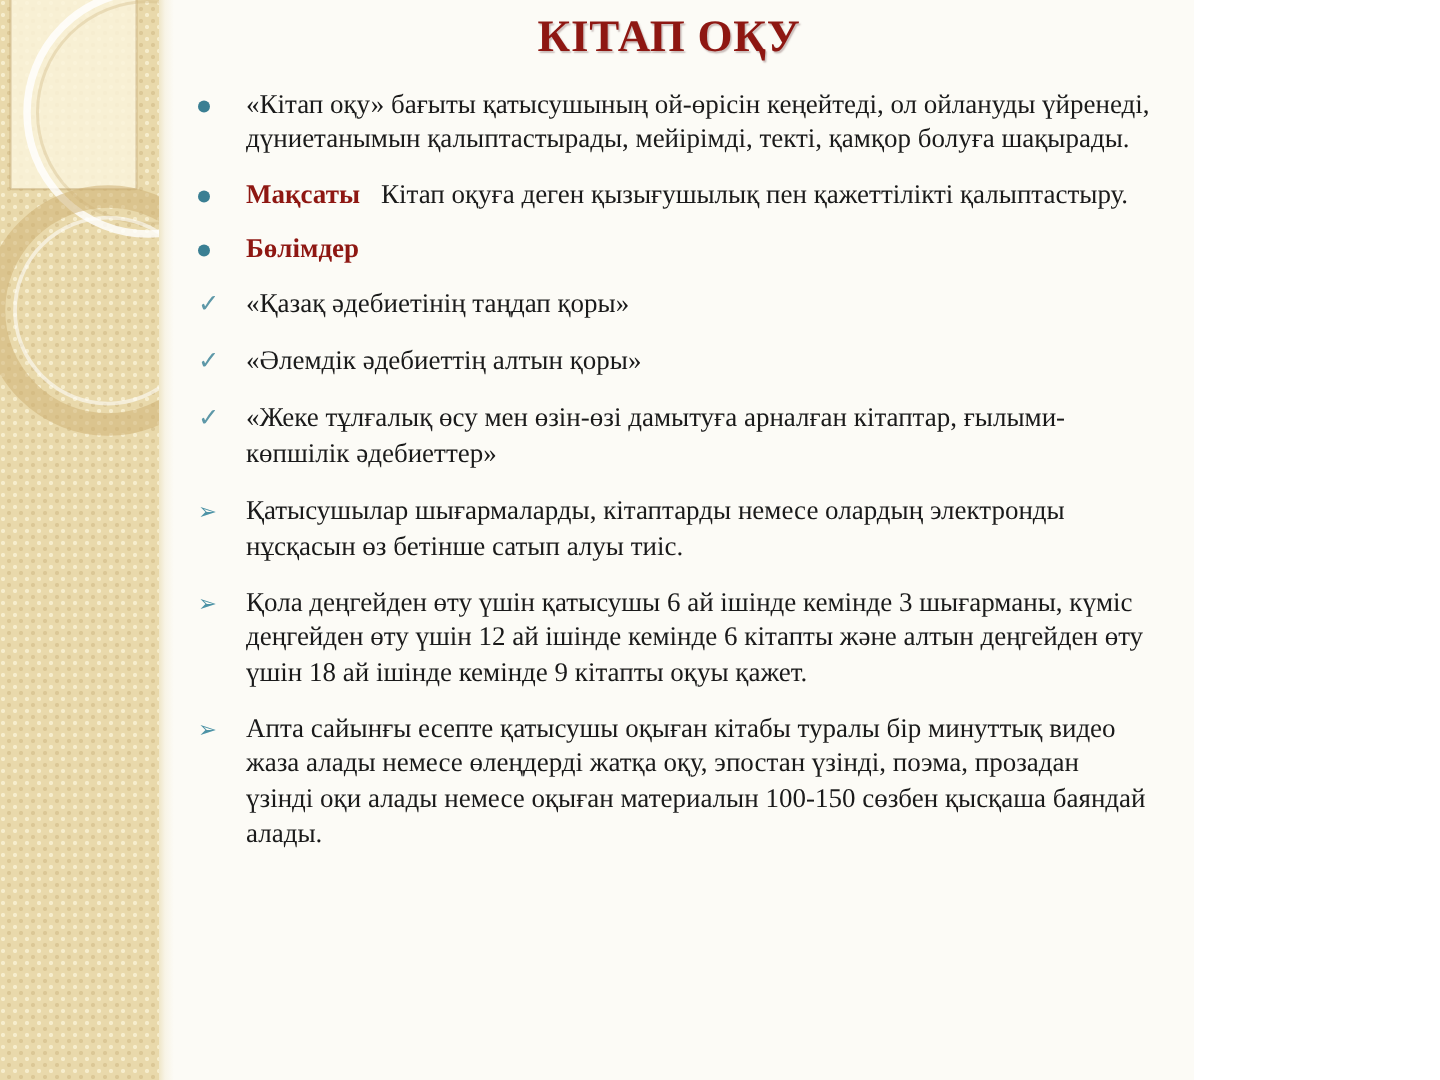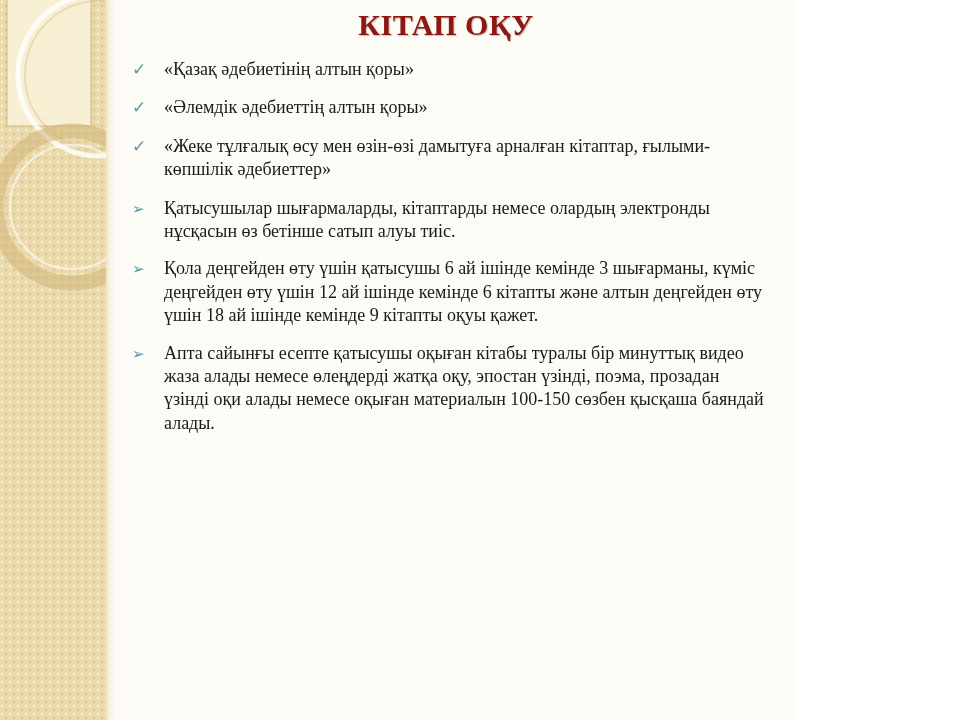--- a/index.html
+++ b/index.html
@@ -92,24 +92,42 @@
       <circle cx="72" cy="207" r="76" fill="none" stroke="rgba(208,178,118,0.55)" stroke-width="15"></circle>
       <circle cx="72" cy="207" r="62" fill="none" stroke="rgba(255,255,255,0.55)" stroke-width="2.5"></circle>
     </svg>
   </div>
   <div class="sidebar-edge"></div>
 
   <div class="content">
     <h1 class="slide-title">КІТАП ОҚУ</h1>
 
     <ul class="body-list" id="body-list">
+        <li class="type-dot">
+    <span class="bullet-cell"><span class="bullet-dot"></span></span>
+    <span class="item-text">
+      <span class="item-body">«Кітап оқу» бағыты қатысушының  ой-өрісін кеңейтеді, ол ойлануды үйренеді, дүниетанымын  қалыптастырады,  мейірімді,  текті, қамқор болуға шақырады.</span>
+    </span>
+  </li>
+        <li class="type-dot">
+    <span class="bullet-cell"><span class="bullet-dot"></span></span>
+    <span class="item-text">
+      <span class="item-lead has-text">Мақсаты</span><span class="item-body">Кітап оқуға деген қызығушылық  пен қажеттілікті  қалыптастыру.</span>
+    </span>
+  </li>
+        <li class="type-dot">
+    <span class="bullet-cell"><span class="bullet-dot"></span></span>
+    <span class="item-text">
+      <span class="item-lead">Бөлімдер</span>
+    </span>
+  </li>
         <li class="type-check">
     <span class="bullet-cell"><span class="bullet-check">✓</span></span>
     <span class="item-text">
-      <span class="item-body">«Қазақ әдебиетінің алтын қоры»</span>
+      <span class="item-body">«Қазақ әдебиетінің таңдап қоры»</span>
     </span>
   </li>
         <li class="type-check">
     <span class="bullet-cell"><span class="bullet-check">✓</span></span>
     <span class="item-text">
       <span class="item-body">«Әлемдік әдебиеттің алтын қоры»</span>
     </span>
   </li>
         <li class="type-check">
     <span class="bullet-cell"><span class="bullet-check">✓</span></span>

